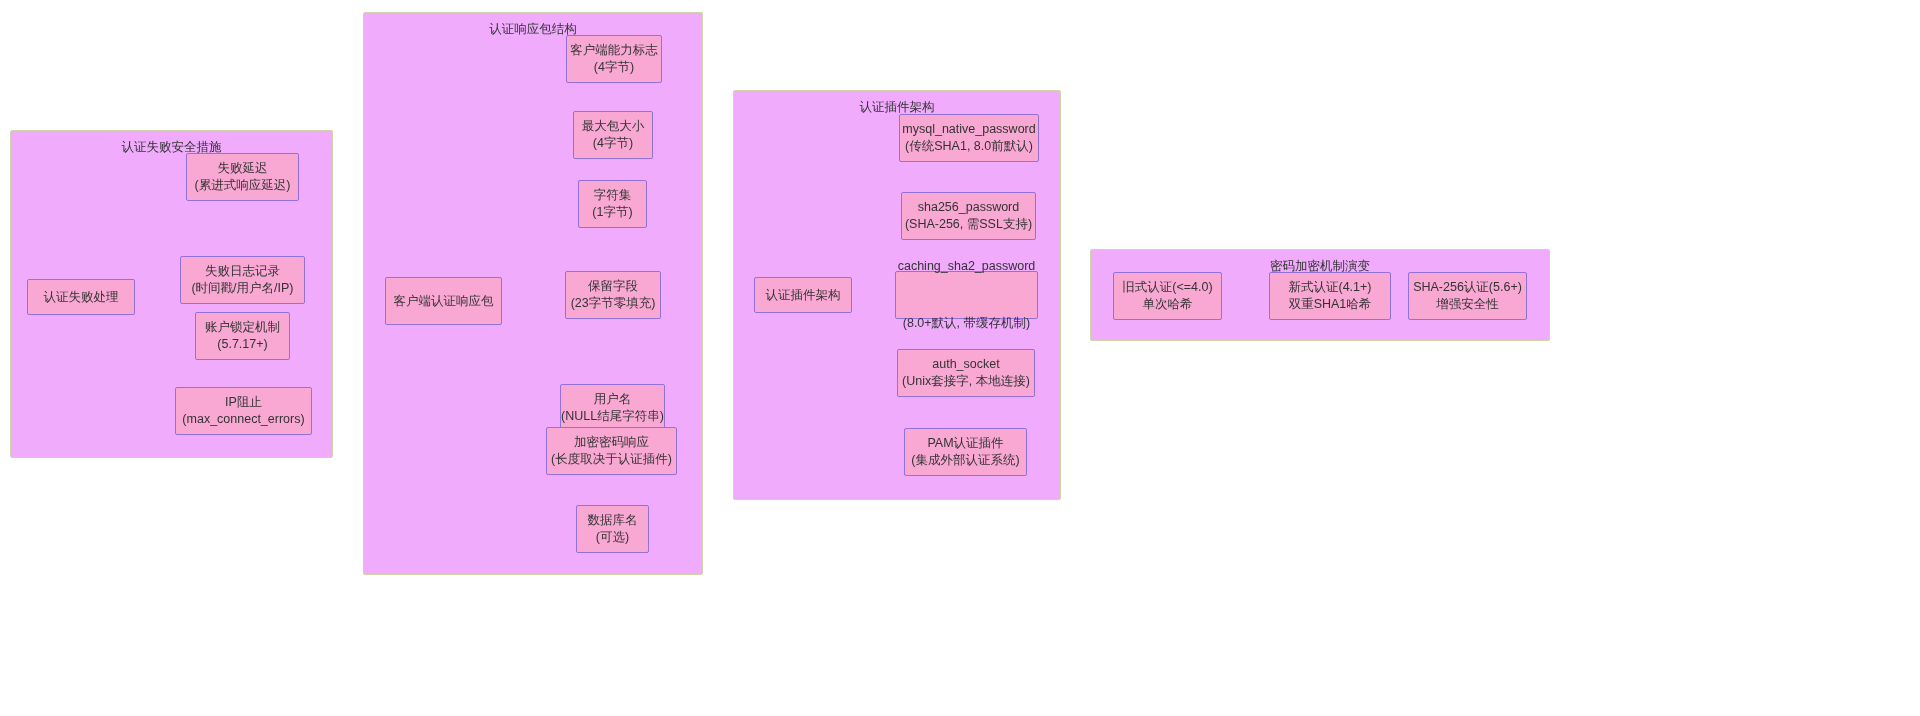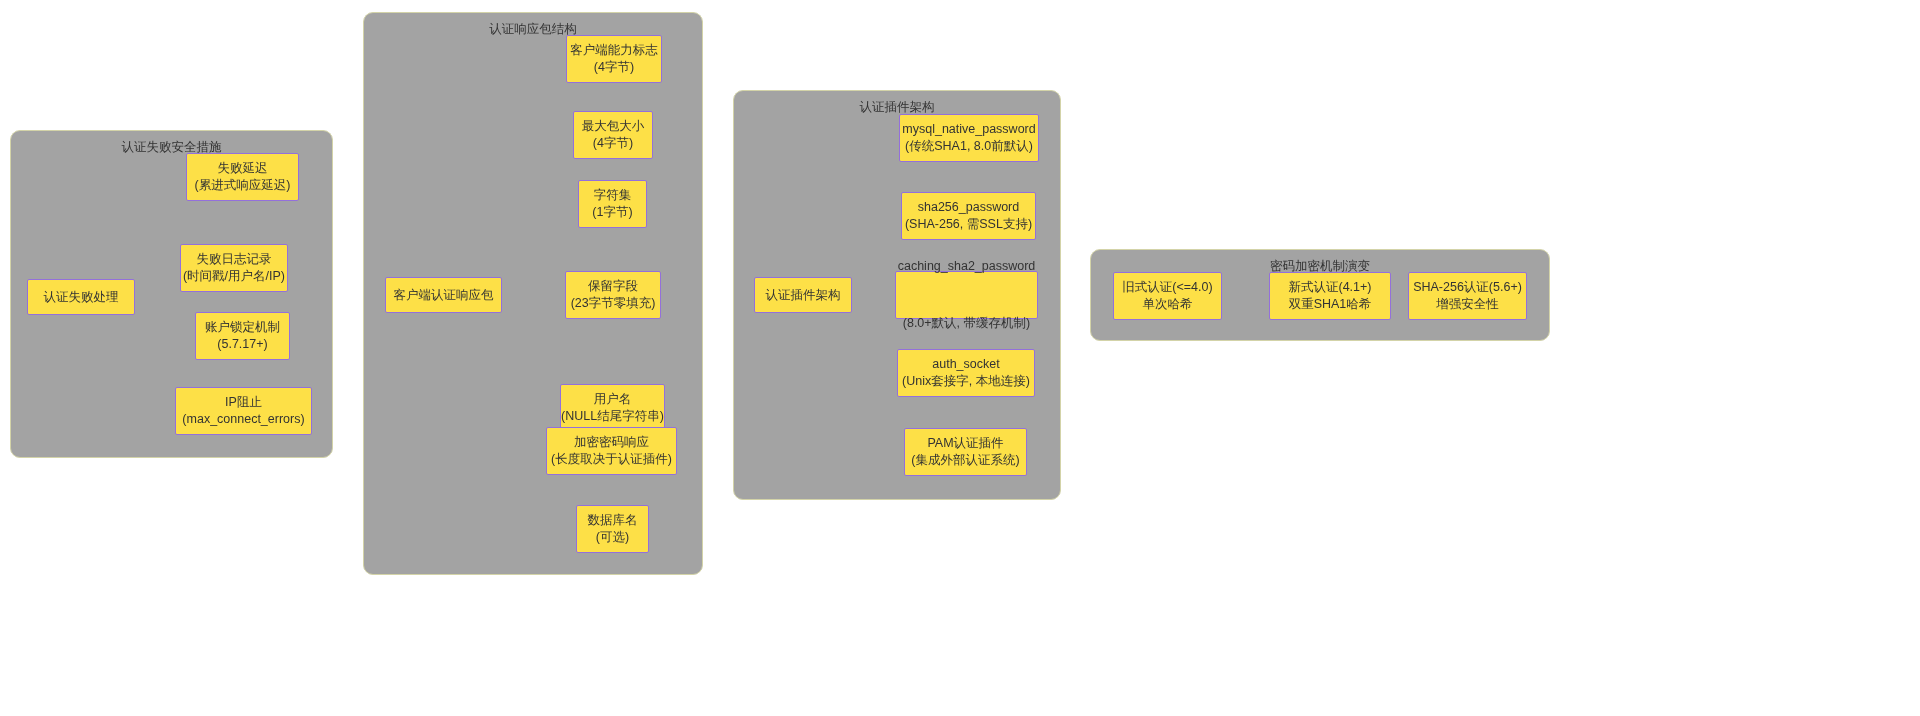--- a/index.html
+++ b/index.html
@@ -5,40 +5,40 @@
   html,body{margin:0;padding:0;background:#ffffff;}
   body{
     width:1920px;height:716px;position:relative;overflow:hidden;
     font-family:"Liberation Sans","DejaVu Sans",sans-serif;
   }
   #stage{position:absolute;left:0;top:0;width:1920px;height:716px;}
 
   
   .cluster{
     position:absolute;
-    background:#a3a3a3;
+    background:#f0abfc;
     border:1px solid #d3d3a8;
-    border-radius:10px;
+    border-radius:2px;
     box-sizing:border-box;
   }
   .cluster-title{
     position:absolute;
     left:0;right:0;top:8px;
     text-align:center;
     font-size:12.5px;
     color:#333333;
     line-height:16px;
     white-space:nowrap;
   }
 
   
   .node{
     position:absolute;
     box-sizing:border-box;
-    background:#fde047;
+    background:#f9a8d4;
     border:1px solid #9370db;
     border-radius:2px;
     display:flex;
     flex-direction:column;
     align-items:center;
     justify-content:center;
     color:#333333;
     font-size:12.5px;
     line-height:17px;
     text-align:center;
@@ -87,36 +87,36 @@
       <div class="cluster" style="left: 10px; top: 130px; width: 323px; height: 328px;">
         <div class="cluster-title">认证失败安全措施</div>
       </div>
       <div class="node" style="left: 27px; top: 279px; width: 108px; height: 36px;">
         <span class="l1">认证失败处理</span>
       </div>
       <div class="node" style="left: 186px; top: 153px; width: 113px; height: 48px;">
         <span class="l1">失败延迟</span>
         <span class="l2">(累进式响应延迟)</span>
       </div>
-      <div class="node" style="left: 180px; top: 244px; width: 108px; height: 48px;">
+      <div class="node" style="left: 180px; top: 256px; width: 125px; height: 48px;">
         <span class="l1">失败日志记录</span>
         <span class="l2">(时间戳/用户名/IP)</span>
       </div>
       <div class="node" style="left: 195px; top: 312px; width: 95px; height: 48px; text-align: center;">
         <span class="l1">账户锁定机制</span>
         <span class="l2">(5.7.17+)</span>
       </div>
       <div class="node" style="left: 175px; top: 387px; width: 137px; height: 48px;">
         <span class="l1">IP阻止</span>
         <span class="l2">(max_connect_errors)</span>
       </div>
       <div class="cluster" style="left: 363px; top: 12px; width: 340px; height: 563px;">
         <div class="cluster-title">认证响应包结构</div>
       </div>
-      <div class="node" style="left: 385px; top: 277px; width: 117px; height: 36px; align-items: center;">
+      <div class="node" style="left: 385px; top: 277px; width: 117px; height: 48px; align-items: center;">
         <span class="l1">客户端认证响应包</span>
       </div>
       <div class="node" style="left: 566px; top: 35px; width: 96px; height: 48px;">
         <span class="l1">客户端能力标志</span>
         <span class="l2">(4字节)</span>
       </div>
       <div class="node" style="left: 573px; top: 111px; width: 80px; height: 48px;">
         <span class="l1">最大包大小</span>
         <span class="l2">(4字节)</span>
       </div>

